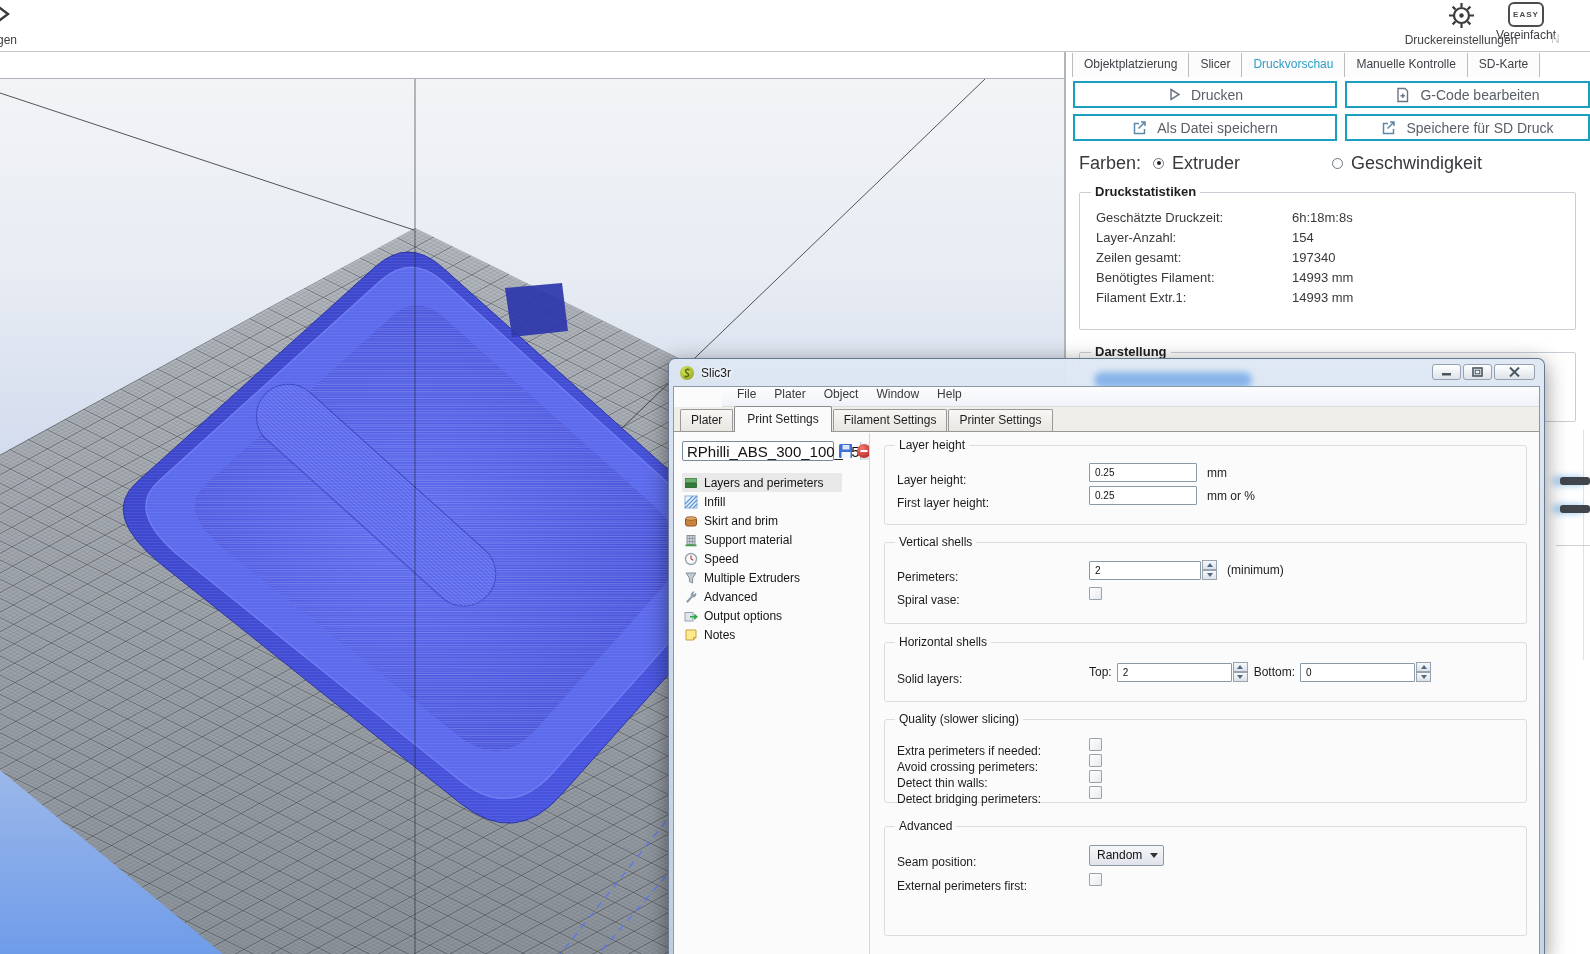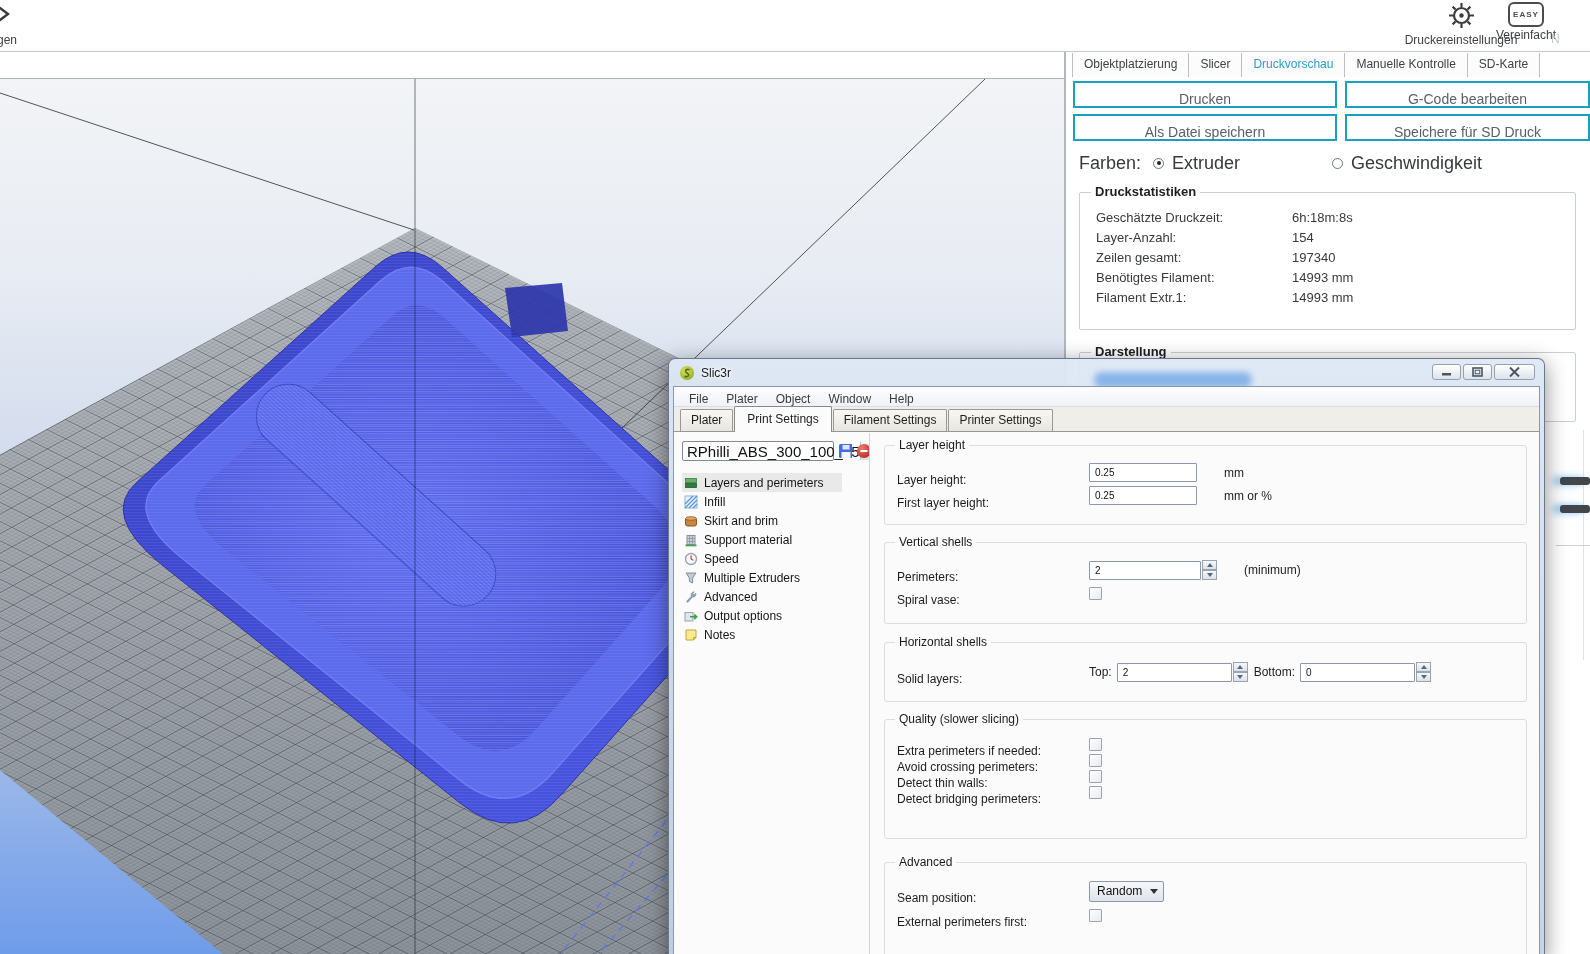--- a/index.html
+++ b/index.html
@@ -27,21 +27,21 @@
 
   
   #panel { left:1064px; top:52px; width:526px; height:902px; background:#fff;
            border-left:2px solid #b2b7bc; }
   #ptabs { left:1072px; top:53px; height:24px; display:flex; align-items:stretch; }
   .ptab { font-size:12px; color:#3e4247; padding:4px 11px 0 11px; background:#fcfcfc;
           border-right:1px solid #b9bec3; white-space:nowrap; cursor:default; }
   .ptab:first-child { border-left:1px solid #b9bec3; }
   .ptab.active { color:#2d9ec6; }
   .pbtn { border:2px solid #1b9fbe; background:#fff; color:#5a6068; font-size:14px;
-          display:flex; align-items:center; justify-content:center; gap:9px;flex-direction:column; }
+          display:flex; align-items:center; justify-content:center; gap:9px; }
   .radio { width:11px; height:11px; border:1px solid #6d7680; border-radius:50%;
            background:#fff; position:relative; display:inline-block; }
   .radio.sel::after { content:""; position:absolute; left:2.5px; top:2.5px;
            width:4px; height:4px; border-radius:50%; background:#222; }
   .grp { border:1px solid #c9ced4; border-radius:2px; background:#fff; }
   .grp-title { position:absolute; top:-9px; left:11px; background:#fff; padding:0 4px;
                font-size:13px; font-weight:bold; color:#1c1e20; }
   .stat-row { display:flex; font-size:13px; color:#37393c; height:20px; align-items:center; }
   .stat-row .sl { width:196px; }
   .sliver-bar { width:30px; height:8px; background:#41464d; border-radius:3px;
@@ -53,21 +53,21 @@
          border:1px solid #68798f; border-bottom:none; border-radius:7px 7px 0 0;
          box-shadow:0 5px 22px rgba(0,0,0,.45); }
   #win-title { font-size:12px; color:#16181a; text-shadow:0 0 4px #fff,0 0 4px #fff; }
   .winbtn { height:16px; border:1px solid #95a1b0; border-radius:3px;
             background:linear-gradient(180deg,#ffffff,#dde3ea);
             display:flex; align-items:center; justify-content:center; }
   #win-content { position:absolute; left:4px; right:4px; top:27px; bottom:0;
                  background:#fbfbfb; border:1px solid #8b98a8; border-bottom:none;
                  overflow:hidden; }
   #menubar { height:20px; background:linear-gradient(180deg,#fdfdfe,#eff2f7);
-             border-bottom:1px solid #dadde2; display:flex; align-items:flex-end; padding-left:6px; }
+             border-bottom:1px solid #dadde2; display:flex; align-items:flex-start; padding-left:6px;margin-left:48px; }
   .menu-item { font-size:12px; color:#3a3a3a; padding:0 9px; }
   #tabstrip { height:25px; background:#f0eee9; border-bottom:1px solid #979797;
               display:flex; align-items:flex-end; padding-left:6px; position:relative; }
   .wtab { font-size:12px; color:#1d1d1d; padding:3px 10px 4px 10px; margin-right:1px;
           background:linear-gradient(180deg,#f8f7f4,#e8e6e0);
           border:1px solid #989898; border-bottom:none; border-radius:2px 2px 0 0; }
   .wtab.active { background:#fbfbfb; padding:5px 12px 6px 12px; position:relative; top:1px;
                  border-color:#8a8a8a; z-index:2; }
   #win-body { position:absolute; left:0; right:0; top:46px; bottom:0; display:flex; }
   #leftcol { width:196px; border-right:1px solid #d5d5d5; padding:8px 0 0 8px; }
@@ -85,21 +85,21 @@
   .trow.sel { background:#e9e9e9; width:160px; }
   .settings { flex:1; position:relative; padding:12px 12px 0 14px; }
   .gbox { position:relative; border:1px solid #d9dde1; border-radius:3px; background:#fbfbfb; }
   .gtitle { position:absolute; top:-8px; left:10px; background:#fbfbfb; padding:0 4px;
             font-size:12px; color:#1a1a1a; }
   .frow { display:flex; align-items:center; font-size:12px; color:#1c1c1c; }
   .flabel { width:192px;margin-top:14px; }
   .tfield { width:108px; height:19px; border:1px solid #8a99a8; border-radius:1px;
             font-size:10px; padding-left:5px; color:#111; background:#fff;
             font-family:"Liberation Sans",sans-serif; }
-  .unit { margin-left:27px;text-align:right; }
+  .unit { margin-left:10px;text-align:right; }
   .spin { width:15px; height:20px; margin-left:1px; display:flex; flex-direction:column; }
   .spin div { flex:1; border:1px solid #9aa4af; background:linear-gradient(180deg,#f7f8fa,#dde1e7);
               display:flex; align-items:center; justify-content:center; }
   .tri-up { width:0; height:0; border-left:3px solid transparent; border-right:3px solid transparent;
             border-bottom:4px solid #4e6a88; }
   .tri-dn { width:0; height:0; border-left:3px solid transparent; border-right:3px solid transparent;
             border-top:4px solid #4e6a88; }
   .cb { width:13px; height:13px; border:1px solid #98a3ad; border-radius:1px;
         background:linear-gradient(135deg,#fefefe,#e7ebf0); }
   .combo { height:21px; border:1px solid #8a99a8; border-radius:2px; padding:0 5px 0 7px;
@@ -480,21 +480,21 @@
                     <span class="tri-up"></span>
                   </div>
                 <div>
                     <span class="tri-dn"></span>
                   </div>
               </span>
             </div>
           </div>
         </div>
 
-        <div class="gbox" style="height:120px;margin-bottom:23px">
+        <div class="gbox" style="height:84px;margin-bottom:23px">
           <div class="gtitle">Quality (slower slicing)</div>
           <div style="padding:16px 0 0 12px">
             <div class="frow" style="height:16px">
               <span class="flabel">Extra perimeters if needed:</span>
               <span class="cb"></span>
               </div>
             <div class="frow" style="height:16px">
               <span class="flabel">Avoid crossing perimeters:</span>
               <span class="cb"></span>
               </div>

